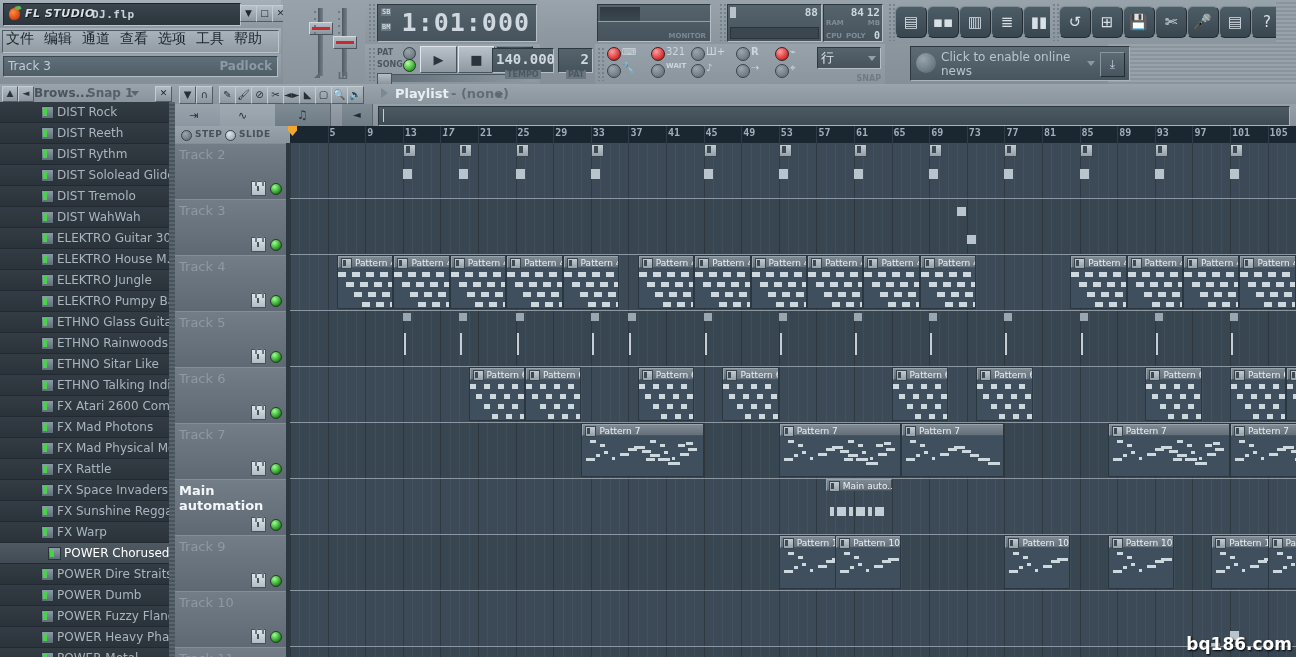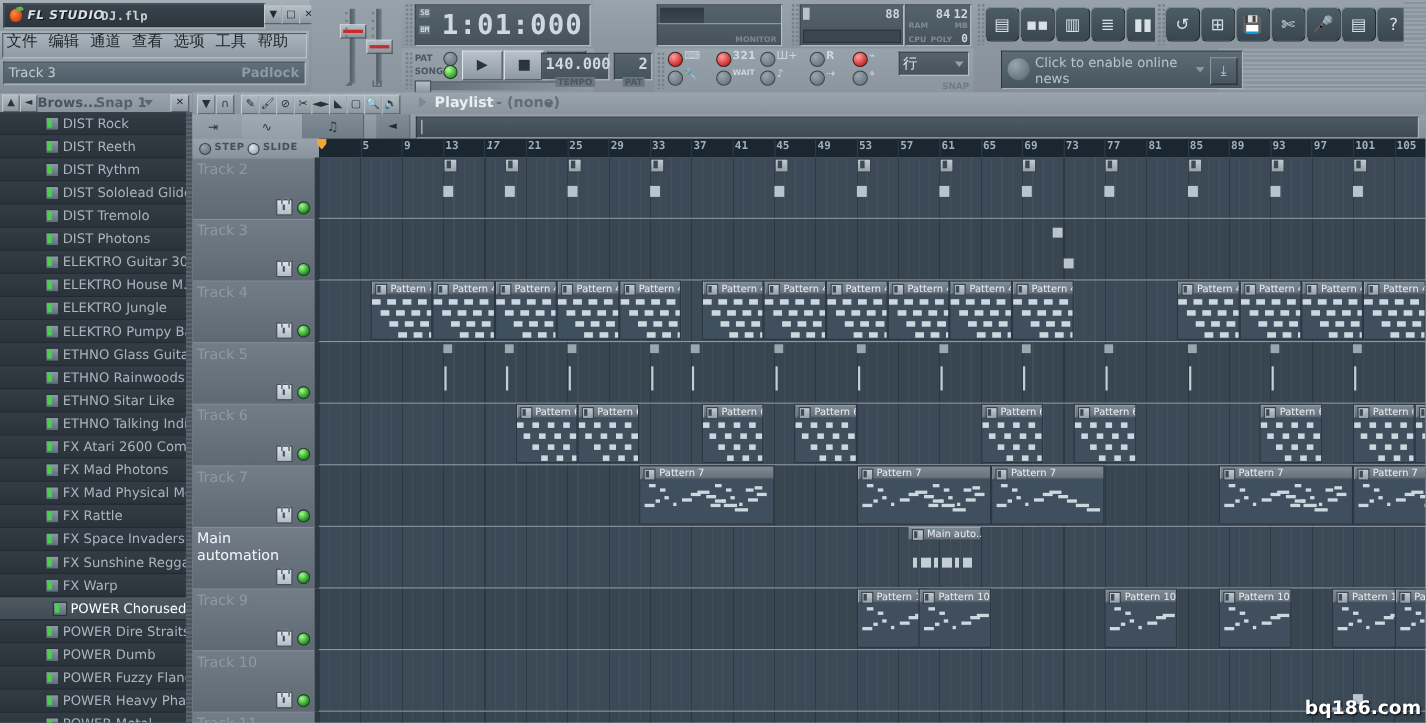--- a/index.html
+++ b/index.html
@@ -150,21 +150,21 @@
   .rline{position:absolute;top:0;width:1px;height:17px;background:#2e3d48;}
   .playhead{position:absolute;left:113px;top:42px;width:9px;height:10px;
     background:#f0a832;clip-path:polygon(0 0,100% 0,100% 45%,50% 100%,0 45%);}
 
   
   .grid{position:absolute;left:0;top:59px;width:1121px;height:514px;overflow:hidden;}
   .thead{position:absolute;left:0;width:111px;
     background:linear-gradient(180deg,#727d87 0%,#66717b 60%,#5e6973 100%);
     border-bottom:1px solid #47515a;border-top:1px solid #838e98;}
   .tname{position:absolute;left:4px;top:3px;color:#8e99a3;font-size:13px;}
-  .tname.named{color:#f3f7fa;font-weight:normal;}
+  .tname.named{color:#f3f7fa;font-weight:bold;}
   .tlock{position:absolute;right:20px;bottom:3px;width:13px;height:13px;
     background:linear-gradient(180deg,#dfe5ea,#b2bcc4);border:1px solid #47515a;border-radius:1px;}
   .tlock:before{content:"";position:absolute;left:3px;top:-3px;width:5px;height:5px;border:2px solid #6b7680;border-bottom:none;border-radius:4px 4px 0 0;}
   .tlock:after{content:"";position:absolute;left:5px;top:4px;width:2px;height:5px;background:#4a545d;}
   .tled{position:absolute;right:4px;bottom:4px;width:10px;height:10px;border-radius:50%;
     background:radial-gradient(circle at 35% 30%,#9fff8c,#1d8f1d 70%,#0c4d0c);border:1px solid #2a3a2a;}
   .tsep{position:absolute;left:111px;width:4px;background:#2d3942;}
 
   .lane{position:absolute;left:115px;width:1006px;overflow:hidden;
     background:#3b4a56;}
@@ -313,21 +313,21 @@
     </div>
 
     <div class="panel" style="left:595px;top:44px;width:290px;height:40px;">
       <div class="dots" style="left:2px;"></div>
       <div style="position:absolute;left:12px;top:3px;width:12px;height:12px;border-radius:50%;background:radial-gradient(circle at 35% 30%,#ff9e9e,#d22c2c 70%,#7a1414);border:1px solid #3a2224"></div>
       <div style="position:absolute;left:12px;top:20px;width:12px;height:12px;border-radius:50%;background:radial-gradient(circle at 35% 30%,#9aa6af,#5d6971);border:1px solid #39434b"></div>
       <div style="position:absolute;left:27px;top:2px;color:#ccd6dd;font-size:10px">⌨</div>
       <div style="position:absolute;left:27px;top:18px;color:#ccd6dd;font-size:10px">🔧</div>
       <div style="position:absolute;left:56px;top:3px;width:12px;height:12px;border-radius:50%;background:radial-gradient(circle at 35% 30%,#ff9e9e,#d22c2c 70%,#7a1414);border:1px solid #3a2224"></div>
       <div style="position:absolute;left:56px;top:20px;width:12px;height:12px;border-radius:50%;background:radial-gradient(circle at 35% 30%,#9aa6af,#5d6971);border:1px solid #39434b"></div>
-      <div style="position:absolute;left:71px;top:2px;color:#ccd6dd;font-size:10px;font-weight:bold">321</div>
+      <div style="position:absolute;left:71px;top:2px;color:#ccd6dd;font-size:10px;font-weight:normal">321</div>
       <div style="position:absolute;left:71px;top:18px;color:#ccd6dd;font-size:7px;font-weight:bold">WAIT</div>
       <div style="position:absolute;left:96px;top:3px;width:12px;height:12px;border-radius:50%;background:radial-gradient(circle at 35% 30%,#9aa6af,#5d6971);border:1px solid #39434b"></div>
       <div style="position:absolute;left:96px;top:20px;width:12px;height:12px;border-radius:50%;background:radial-gradient(circle at 35% 30%,#9aa6af,#5d6971);border:1px solid #39434b"></div>
       <div style="position:absolute;left:111px;top:2px;color:#ccd6dd;font-size:10px">Ш+</div>
       <div style="position:absolute;left:111px;top:18px;color:#ccd6dd;font-size:10px">♪</div>
       <div style="position:absolute;left:141px;top:3px;width:12px;height:12px;border-radius:50%;background:radial-gradient(circle at 35% 30%,#9aa6af,#5d6971);border:1px solid #39434b"></div>
       <div style="position:absolute;left:141px;top:20px;width:12px;height:12px;border-radius:50%;background:radial-gradient(circle at 35% 30%,#9aa6af,#5d6971);border:1px solid #39434b"></div>
       <div style="position:absolute;left:156px;top:2px;color:#ccd6dd;font-size:10px;font-weight:bold">R</div>
       <div style="position:absolute;left:156px;top:18px;color:#ccd6dd;font-size:10px">⇢</div>
       <div style="position:absolute;left:180px;top:3px;width:12px;height:12px;border-radius:50%;background:radial-gradient(circle at 35% 30%,#ff9e9e,#d22c2c 70%,#7a1414);border:1px solid #3a2224"></div>
@@ -395,21 +395,21 @@
         <div class="brow">
           <div class="bicon"></div>
           <div class="blabel">DIST Sololead Glide</div>
         </div>
         <div class="brow">
           <div class="bicon"></div>
           <div class="blabel">DIST Tremolo</div>
         </div>
         <div class="brow">
           <div class="bicon"></div>
-          <div class="blabel">DIST Photons</div>
+          <div class="blabel">DIST WahWah</div>
         </div>
         <div class="brow">
           <div class="bicon"></div>
           <div class="blabel">ELEKTRO Guitar 3000</div>
         </div>
         <div class="brow">
           <div class="bicon"></div>
           <div class="blabel">ELEKTRO House M...</div>
         </div>
         <div class="brow">

